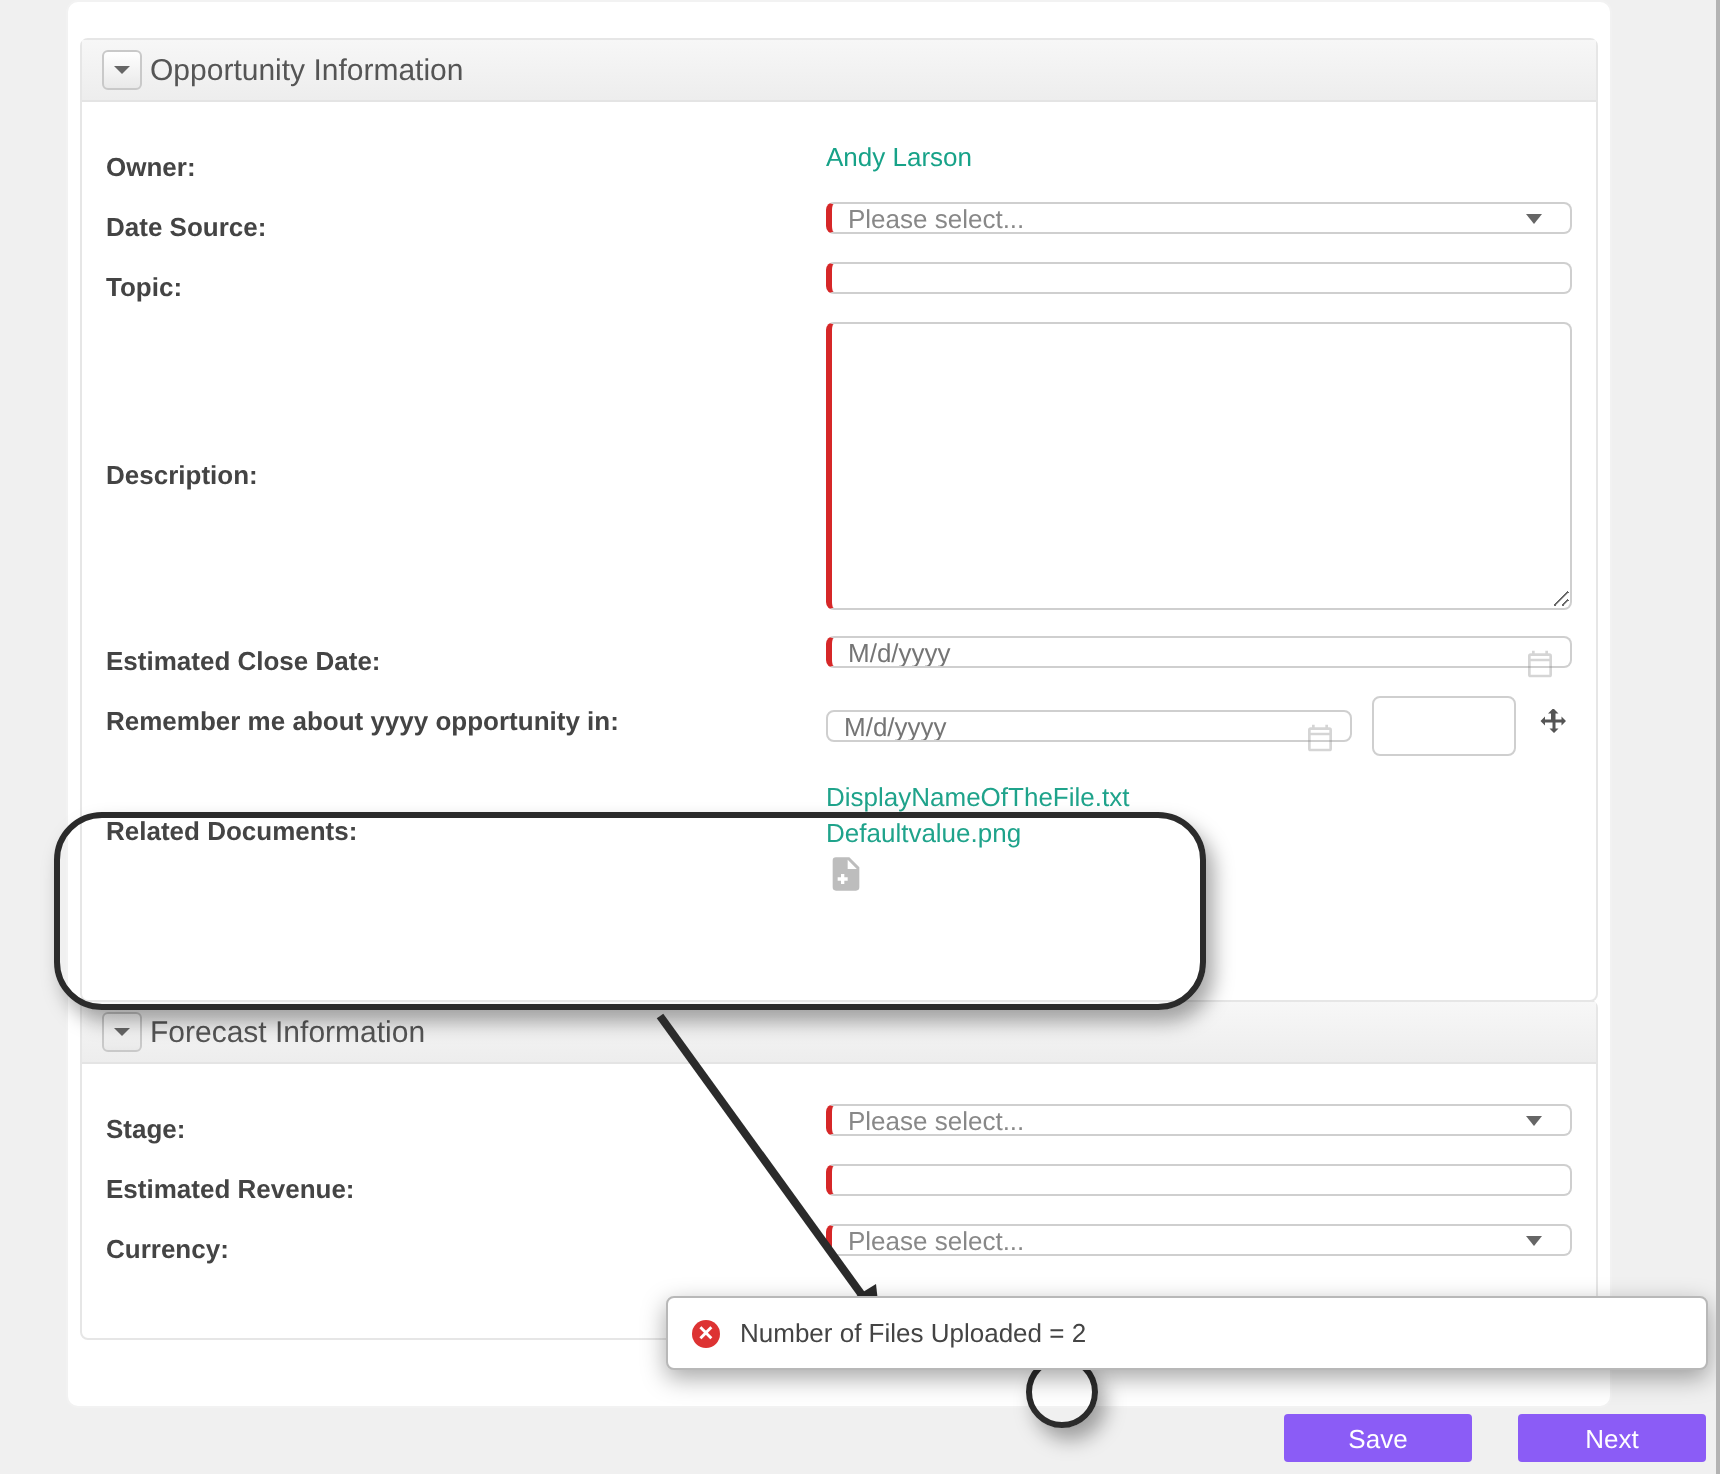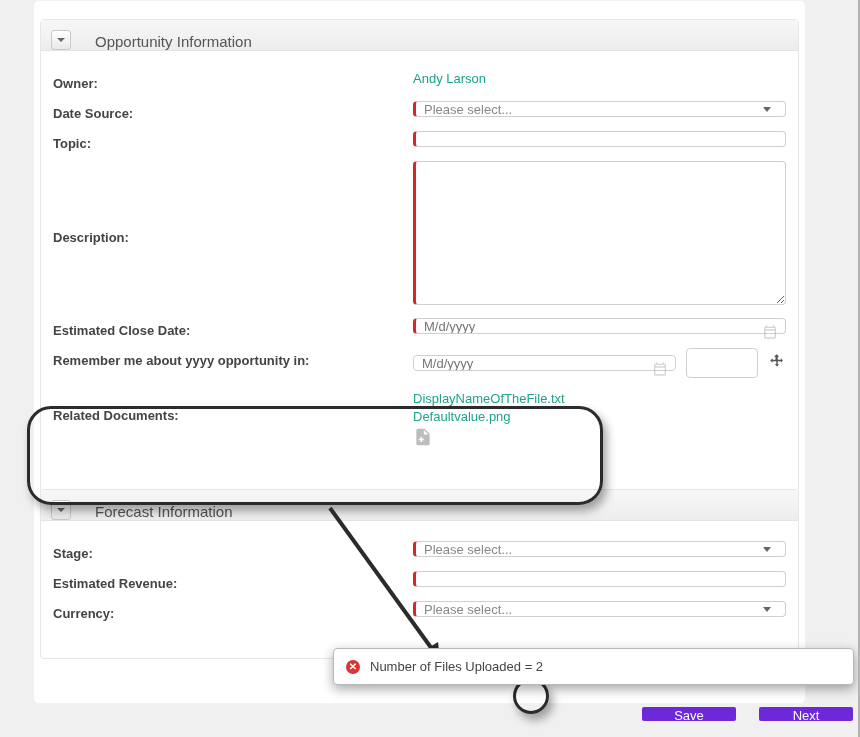--- a/index.html
+++ b/index.html
@@ -1,19 +1,19 @@
 <!DOCTYPE html>
 <html><head>
 <meta charset="utf-8">
 <style>
 html,body{margin:0;padding:0;font-family:"Segoe UI",Arial,sans-serif;font-size:13px;color:#555;background:#f0f0f0}
 .stage{position:relative;width:860px;height:737px;background:#f0f0f0;overflow:hidden}
 .card{position:absolute;left:33px;top:0;width:771px;height:702px;background:#fff;border-radius:6px;border:1px solid #f2f2f2}
 .panel{position:absolute;left:6px;right:6px;border:1px solid #e6e6e6;border-radius:4px;overflow:visible}
-.panel-hd{height:30px;background:linear-gradient(#f7f7f7,#ededed);border-bottom:1px solid #e4e4e4;display:flex;align-items:flex-end;gap:24px;padding:0 10px}
+.panel-hd{height:30px;background:linear-gradient(#f7f7f7,#ededed);border-bottom:1px solid #e4e4e4;display:flex;align-items:center;gap:4px;padding:0 10px}
 .chev{width:18px;height:18px;border:1px solid #c9c9c9;border-radius:3px;background:linear-gradient(#fff,#e9e9e9);display:flex;align-items:center;justify-content:center}
 .chev svg{width:10px;height:10px;fill:#666}
 .panel-title{font-size:15px;color:#555}
 .panel-bd{padding:10px 12px 14px 12px}
 .row{display:flex;align-items:flex-start;margin:10px 0}
 .lbl{width:360px;font-weight:600;color:#444;padding-top:5px}
 .val{flex:1;min-width:0}
 .static{color:#17a288;font-weight:500}
 .inp{width:100%;box-sizing:border-box;height:16px;border:1px solid #cfcfcf;border-left:3px solid #d62728;border-radius:4px;padding:0 8px;font:inherit;color:#888;background:#fff}
 .inp.noerr{border-left:1px solid #cfcfcf}
@@ -32,21 +32,21 @@
 .doc-add svg{width:20px;height:20px;fill:#bdbdbd}
 .callout{position:absolute;border:3px solid #2b2b2b;border-radius:24px;box-shadow:4px 6px 10px rgba(0,0,0,.35);pointer-events:none}
 #callout-docs{left:27px;top:406px;width:570px;height:93px}
 #callout-count{left:513px;top:678px;width:30px;height:30px;border-radius:50%}
 .arrow{position:absolute;pointer-events:none}
 .popup{position:absolute;left:333px;top:648px;width:519px;border:1px solid #b8b8b8;border-radius:4px;box-shadow:0 4px 12px rgba(0,0,0,.35);background:#fff;overflow:hidden}
 .popup-hd{height:24px;background:linear-gradient(#cfcfcf,#a9a9a9);display:flex;align-items:center;justify-content:space-between;padding:0 6px;color:#444;font-size:13px}
 .popup-hd .caret{border-top-color:#444}
 .popup-bd{display:flex;align-items:center;gap:10px;padding:10px 12px;color:#444}
 .err-ico{width:14px;height:14px;border-radius:50%;background:#d33;display:flex;align-items:center;justify-content:center;color:#fff;font-size:10px;font-weight:bold}
-.btn{position:absolute;top:707px;width:94px;height:14px;background:#6d28d9;color:#fff;border:none;border-radius:2px;font:inherit;font-size:13px;cursor:pointer}
+.btn{position:absolute;top:707px;width:94px;height:24px;background:#8b5cf6;color:#fff;border:none;border-radius:2px;font:inherit;font-size:13px;cursor:pointer}
 #btn-save{left:642px}
 #btn-next{left:759px}
 .vline{position:absolute;right:0;top:0;width:2px;height:737px;background:#b3b3b3}
 </style>
 </head>
 <body>
 <div class="stage">
   <div class="card">
 
     <div class="panel" style="top:18px;height:480px">
@@ -110,21 +110,21 @@
             <a href="#">DisplayNameOfTheFile.txt</a>
             <a href="#">Defaultvalue.png</a>
             <span class="doc-add"><svg viewBox="0 0 24 24">
                   <path d="M14 2H6a2 2 0 0 0-2 2v16a2 2 0 0 0 2 2h12a2 2 0 0 0 2-2V8l-6-6zm-1 14h-2v2H9v-2H7v-2h2v-2h2v2h2v2zm0-8V3.5L18.5 9H13z"></path>
                 </svg></span>
           </div>
         </div>
       </div>
     </div>
 
-    <div class="panel" style="top:488px;height:168px">
+    <div class="panel" style="top:499px;height:168px">
       <div class="panel-hd">
         <span class="chev">
           <svg viewBox="0 0 10 10">
               <path d="M1 3l4 4 4-4z"></path>
             </svg>
         </span>
         <span class="panel-title">Forecast Information</span>
       </div>
       <div class="panel-bd">
         <div class="row">

